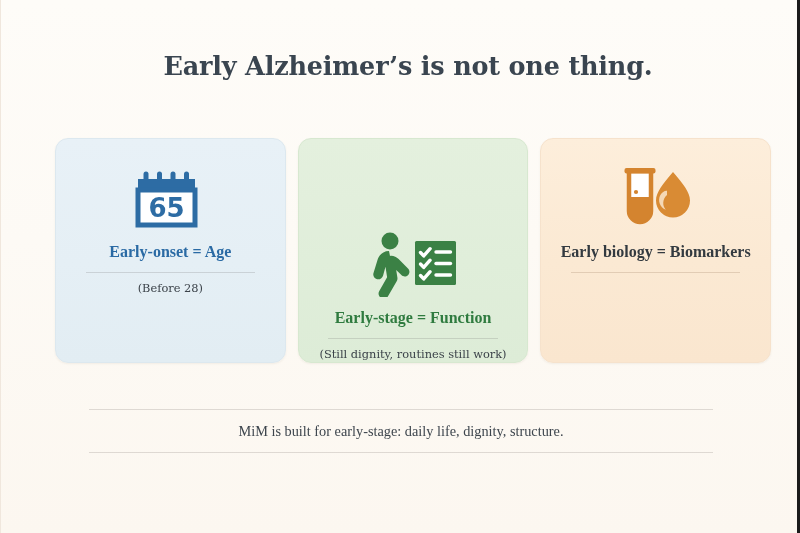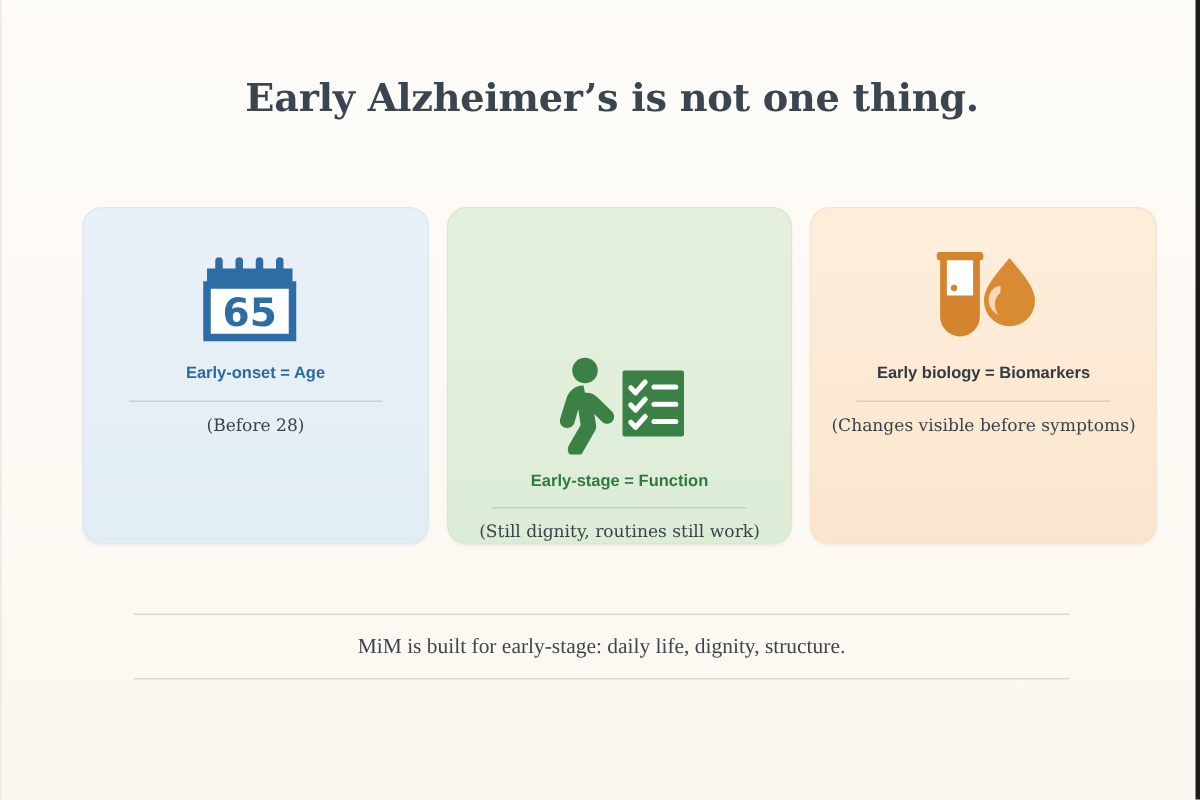--- a/index.html
+++ b/index.html
@@ -79,23 +79,23 @@
   }
 
   .icon-wrap {
     height: 86px;
     display: flex;
     align-items: center;
     justify-content: center;
   }
 
   .card-heading {
-    font-family: Liberation Sans, sans-serif;
+    font-family: Liberation Serif, serif;
     font-weight: bold;
-    font-size: 11px;
+    font-size: 16px;
     text-align: center;
     line-height: 1.15;
     padding: 0 8px;
     margin-top: 2px;
     white-space: nowrap;
   }
   .card.blue .card-heading { color: #2a6aa4; }
   .card.green .card-heading { color: #2f7b3f; }
   .card.orange .card-heading { color: #333a40; }
 
@@ -209,21 +209,20 @@
 
           <circle cx="25" cy="29" r="2.1" fill="#d4842f"></circle>
 
           <path d="M62 9 c10 12 17 20 17 28.5 a17 17 0 0 1 -34 0 C45 29 52 21 62 9 z" fill="#d98b34"></path>
 
           <path d="M56 32 c-4.5 3.8 -5 10.5 -1.2 14.8 c-6 -2.2 -8.4 -9.4 -5.4 -14.8 c1.6 -2.9 4.3 -4.6 6.6 -4.3 z" fill="#f7dcbd" opacity="0.95"></path>
         </svg>
       </div>
       <div class="card-heading">Early biology = Biomarkers</div>
       <div class="card-divider"></div>
-      <div class="card-sub">(Changes visible before symptoms)</div>
     </div>
 
   </div>
 
   <div class="footer">
     <div class="rule"></div>
     <div class="footer-text">MiM is built for early-stage: daily life, dignity, structure.</div>
     <div class="rule"></div>
   </div>
 

